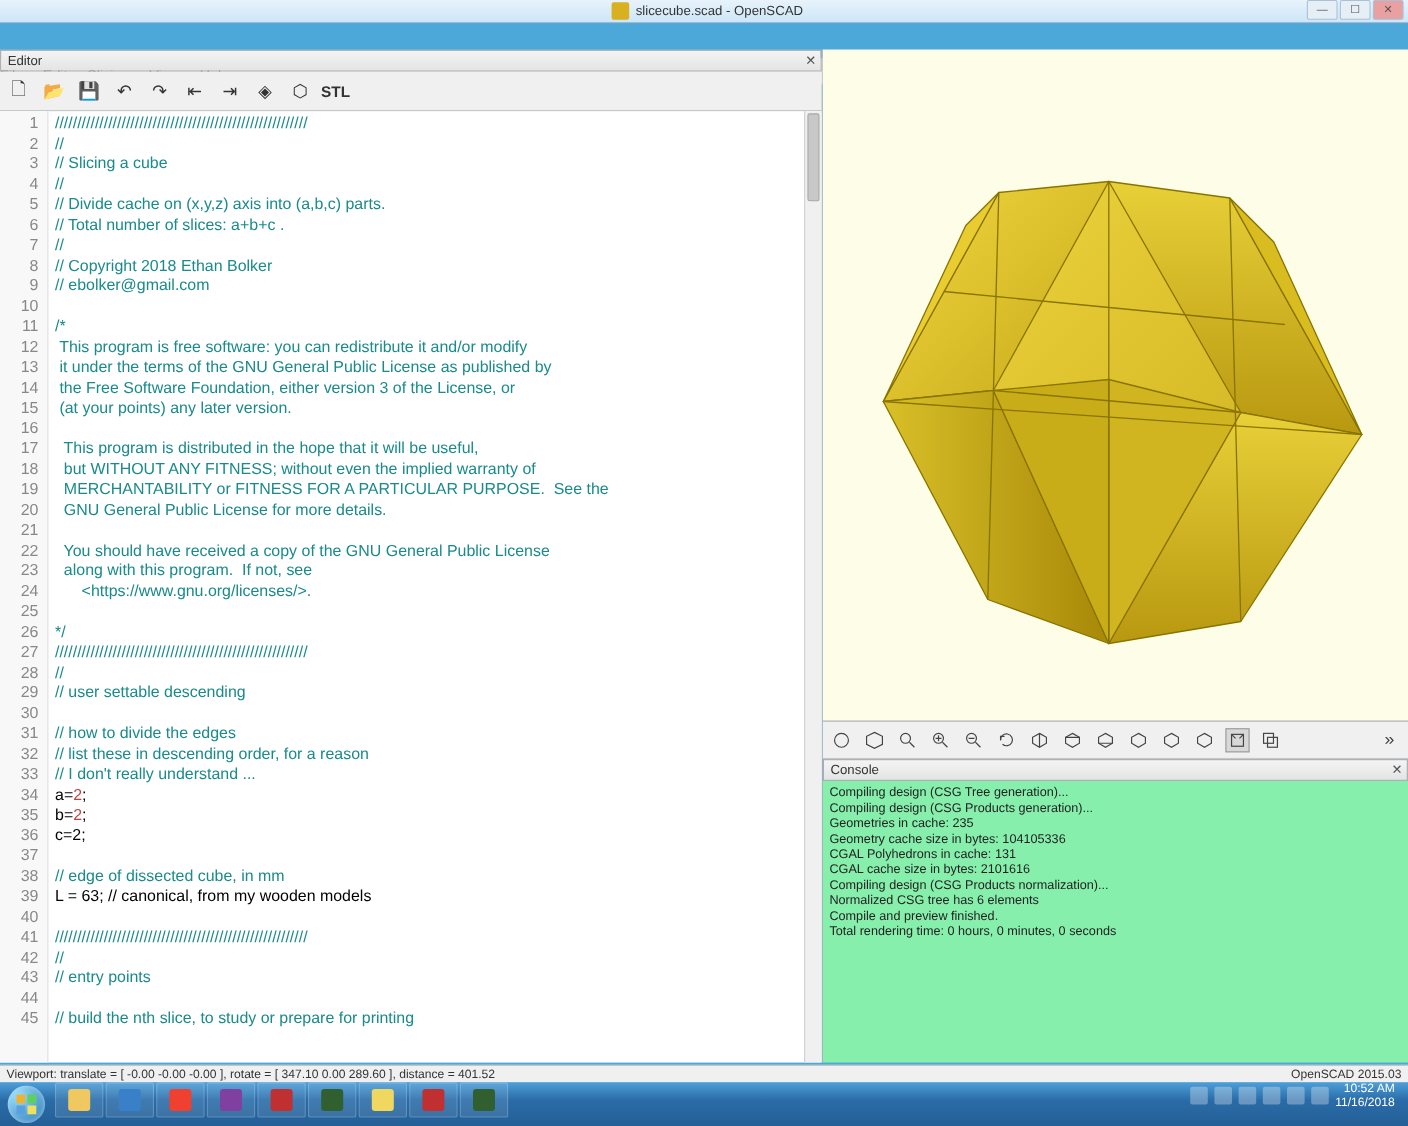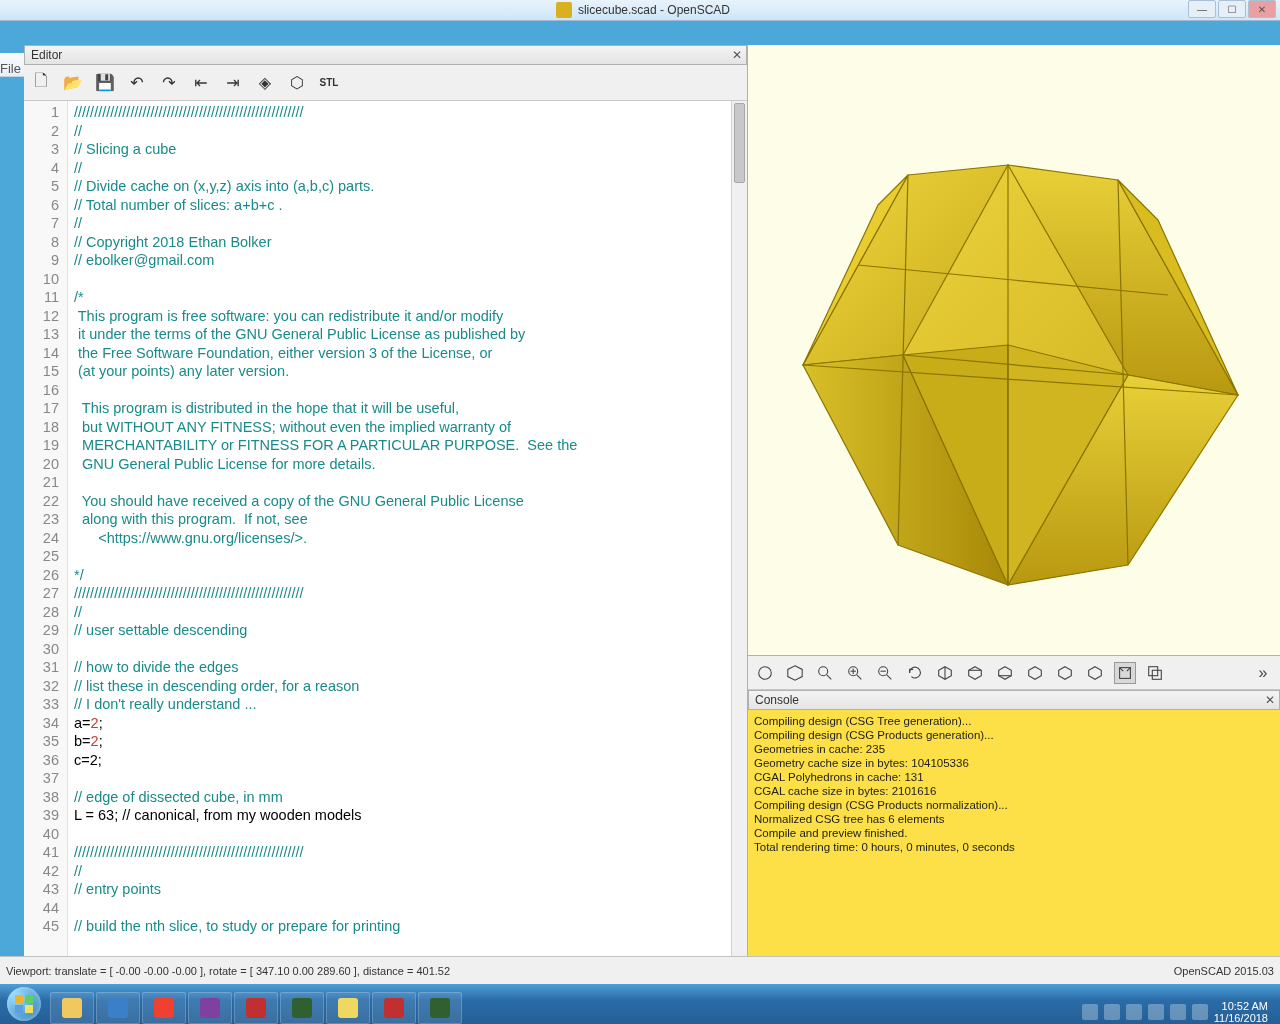--- a/index.html
+++ b/index.html
@@ -14,21 +14,21 @@
 .win-chrome .wbtn.close { background: #e8a0a0; }
 
 
 .menubar { position: absolute; top: 21px; left: 0; right: 0; height: 24px; background: linear-gradient(#f8fbfe, #e8f0f8); border-bottom: 1px solid #c0d0e0; display: flex; align-items: flex-end; padding-left: 0; gap: 18px; margin-top: 32px; }
 .menubar span { font-size: 13px; color: #555; cursor: default; }
 
 
 .main { position: absolute; top: 45px; left: 0; right: 0; bottom: 40px; display: flex; }
 
 
-.editor-pane { width: 748px; display: flex; flex-direction: column; border-right: 1px solid #b0b0b0; padding-left: 24px; }
+.editor-pane { width: 748px; display: flex; flex-direction: column; border-right: 1px solid #b0b0b0; }
 .pane-title { background: linear-gradient(#f4f4f4, #e4e4e4); border: 1px solid #b0b0b0; height: 20px; display: flex; align-items: center; padding: 0 6px; font-size: 12px; color: #333; position: relative; }
 .pane-title .closex { position: absolute; right: 4px; font-size: 12px; color: #555; }
 .toolbar { height: 36px; background: #f0f0f0; border-bottom: 1px solid #c8c8c8; display: flex; align-items: center; padding-left: 6px; gap: 10px; }
 .tbtn { width: 22px; height: 22px; display: flex; align-items: center; justify-content: center; font-size: 16px; color: #333; }
 .code-area { flex: 1; display: flex; overflow: hidden; background: #fff; font-family: "Courier New", monospace; font-size: 14.5px; line-height: 18.5px; }
 .gutter { width: 44px; background: #f8f8f8; color: #888; text-align: right; padding: 2px 8px 2px 2px; border-right: 1px solid #e0e0e0; white-space: pre; }
 .code { flex: 1; padding: 2px 6px; white-space: pre; color: #000; overflow: hidden; }
 .code .cm { color: #1a8a8a; } 
 .code .kw { color: #000; }
 .code .num { color: #c04040; }
@@ -36,26 +36,26 @@
 .scrollbar-v .thumb { position: absolute; left: 2px; right: 2px; top: 2px; height: 80px; background: #c8c8c8; border: 1px solid #a8a8a8; border-radius: 2px; }
 
 
 .right-col { flex: 1; display: flex; flex-direction: column; }
 .viewport { flex: 1; background: #fdfde8; position: relative; border-bottom: 1px solid #b0b0b0; }
 .viewport svg { position: absolute; top: 0; left: 0; }
 .view-toolbar { height: 34px; background: #f0f0f0; border-bottom: 1px solid #c8c8c8; display: flex; align-items: center; padding: 0 6px; gap: 8px; overflow: hidden; }
 .vbtn { width: 22px; height: 22px; display: flex; align-items: center; justify-content: center; color: #444; }
 .vbtn svg { width: 18px; height: 18px; stroke: #444; fill: none; stroke-width: 1.2; }
 .console-pane { display: flex; flex-direction: column; height: 276px; }
-.console-body { flex: 1; background: #fde047; padding: 4px 6px; font-size: 11.5px; color: #222; line-height: 14px; white-space: pre; overflow: hidden; }
-.status-inner { position: absolute; left: 0; right: 0; bottom: 0; height: 28px; background: #f0f0f0; border-top: 1px solid #c0c0c0; display: flex; align-items: center; padding: 0 6px; font-size: 11px; color: #333; justify-content: space-between; }
+.console-body { flex: 1; background: #86efac; padding: 4px 6px; font-size: 11.5px; color: #222; line-height: 14px; white-space: pre; overflow: hidden; }
+.status-inner { position: absolute; left: 0; right: 0; bottom: 0; height: 16px; background: #f0f0f0; border-top: 1px solid #c0c0c0; display: flex; align-items: center; padding: 0 6px; font-size: 11px; color: #333; justify-content: space-between; }
 .main { bottom: 58px; } 
 
 
-.taskbar { position: absolute; bottom: 0; left: 0; right: 0; height: 40px; background: linear-gradient(#4e9fd8, #2a6ca8 40%, #245f96); display: flex; align-items: flex-end; padding: 0 4px; }
+.taskbar { position: absolute; bottom: 0; left: 0; right: 0; height: 40px; background: linear-gradient(#4e9fd8, #2a6ca8 40%, #245f96); display: flex; align-items: flex-start; padding: 0 4px; }
 .start-orb { width: 40px; height: 40px; display: flex; align-items: center; justify-content: center; }
 .start-orb .orb { width: 34px; height: 34px; border-radius: 50%; background: radial-gradient(circle at 30% 30%, #9be0ff, #1a6fb0); box-shadow: inset 0 0 6px rgba(255,255,255,.6); position: relative; }
 .start-orb .orb::after { content: ""; position: absolute; inset: 8px; background:
   linear-gradient(#f0b030,#f0b030) left top/45% 45% no-repeat,
   linear-gradient(#5fd060,#5fd060) right top/45% 45% no-repeat,
   linear-gradient(#5a9fe0,#5a9fe0) left bottom/45% 45% no-repeat,
   linear-gradient(#f0e060,#f0e060) right bottom/45% 45% no-repeat; }
 .task-items { display: flex; gap: 2px; margin-left: 6px; }
 .titem { width: 44px; height: 32px; background: rgba(255,255,255,.1); border: 1px solid rgba(255,255,255,.2); border-radius: 2px; display: flex; align-items: center; justify-content: center; }
 .titem span { width: 20px; height: 20px; border-radius: 3px; display: block; }
@@ -94,21 +94,21 @@
     <div class="toolbar">
       <div class="tbtn">🗋</div>
       <div class="tbtn">📂</div>
       <div class="tbtn">💾</div>
       <div class="tbtn">↶</div>
       <div class="tbtn">↷</div>
       <div class="tbtn">⇤</div>
       <div class="tbtn">⇥</div>
       <div class="tbtn">◈</div>
       <div class="tbtn">⬡</div>
-      <div class="tbtn" style="font-size:10px;font-weight:bold;font-family:sans-serif">STL</div>
+      <div class="tbtn" style="font-size:14px;font-weight:bold;font-family:sans-serif">STL</div>
     </div>
     <div class="code-area">
       <div class="gutter" id="gutter">1
 2
 3
 4
 5
 6
 7
 8

